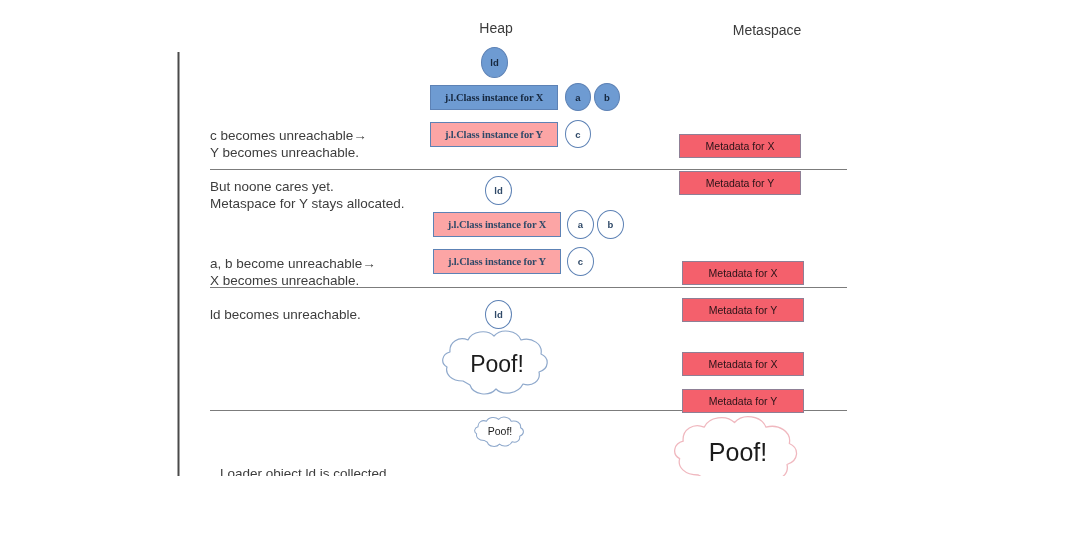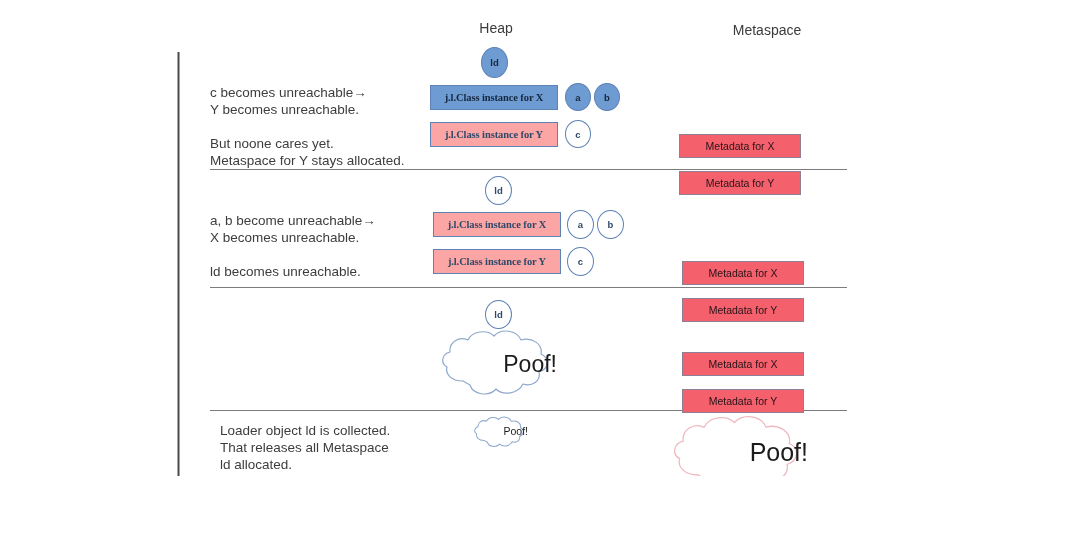--- a/index.html
+++ b/index.html
@@ -46,20 +46,21 @@
     border-top: 1.6px solid #7c7c7c;
   }
 
   
   .narrative {
     position: absolute;
     font-size: 13.5px;
     line-height: 17px;
     color: #3d3d3d;
     white-space: pre-line;
+    margin-top: 43px;
   }
 
   
   .heap-box {
     position: absolute;
     box-sizing: border-box;
     border: 1px solid #5d82b5;
     display: flex;
     align-items: center;
     justify-content: center;
@@ -116,21 +117,21 @@
   }
 
   
   .cloud {
     position: absolute;
   }
   .cloud svg { display: block; width: 100%; height: 100%; }
   .cloud-label {
     position: absolute;
     left: 0; right: 0;
-    text-align: right;
+    text-align: center;
     color: #1c1c1c;
     white-space: nowrap;
   }
 </style>
 </head>
 <body>
 
 <div id="canvas">
 
   <div class="col-header" style="left:496px; top:20px;">Heap</div>

